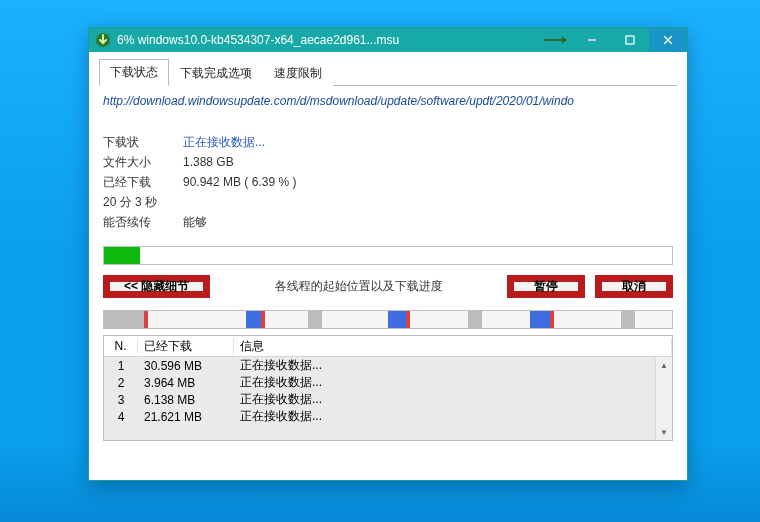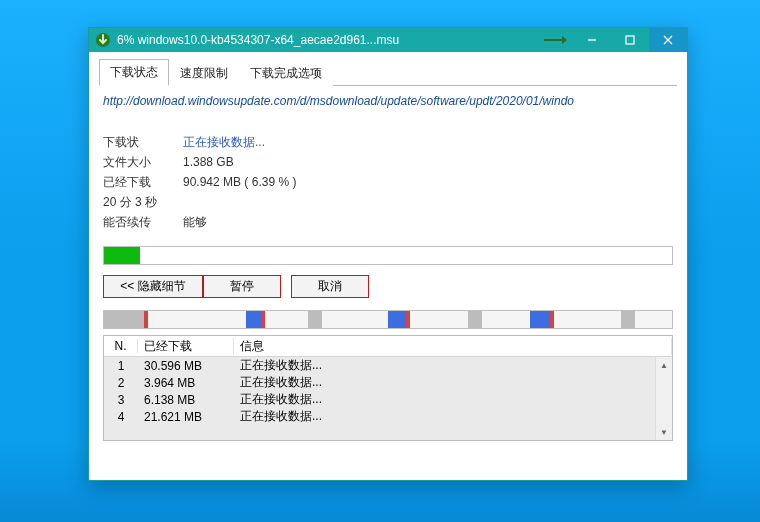--- a/index.html
+++ b/index.html
@@ -21,21 +21,21 @@
   .content{padding:8px 14px 0 14px;}
   .url{color:#174a9a;font-size:12px;white-space:nowrap;overflow:hidden;font-style:italic;}
   .info-table{margin-top:24px;}
   .info-row{display:flex;line-height:20px;}
   .info-label{width:80px;color:#333;}
   .info-val{color:#333;}
   .info-val.blue{color:#2b57c7;}
   .progress-outer{margin:14px 14px 0 14px;height:17px;border:1px solid #bfbfbf;background:#fff;position:relative;}
   .progress-inner{position:absolute;left:0;top:0;bottom:0;background:#0dba0d;}
   .btnrow{display:flex;align-items:center;margin:10px 14px 0 14px;}
-  .btn{height:23px;border:1px solid #b91c1c;background:#f3f3f3;font-size:12px;display:flex;align-items:center;justify-content:center;padding:0 14px;min-width:78px;box-sizing:border-box;}
+  .btn{height:23px;border:7px solid #b91c1c;background:#f3f3f3;font-size:12px;display:flex;align-items:center;justify-content:center;padding:0 14px;min-width:78px;box-sizing:border-box;font-weight:bold;}
   .btn.small{min-width:100px;}
   .centertext{flex:1;text-align:center;color:#333;}
   .segbar{margin:12px 14px 0 14px;height:17px;border:1px solid #bfbfbf;background:#f5f5f5;position:relative;}
   .seg{position:absolute;top:0;bottom:0;}
   .seg.gray{background:#bcbcbc;}
   .seg.blue{background:#3d6de0;}
   .seg.red{background:#d84242;}
   .threads{margin:6px 14px 0 14px;border:1px solid #bcbcbc;height:104px;display:flex;flex-direction:column;}
   .th-head{display:flex;background:#fff;border-bottom:1px solid #d6d6d6;height:20px;align-items:center;font-size:12px;}
   .th-head .col{border-right:1px solid #e2e2e2;padding:0 6px;box-sizing:border-box;}
@@ -83,22 +83,22 @@
             <svg width="10" height="10">
               <line x1="1" y1="1" x2="9" y2="9" stroke="#fff" stroke-width="1.3"></line>
               <line x1="9" y1="1" x2="1" y2="9" stroke="#fff" stroke-width="1.3"></line>
             </svg>
           </div>
       </div>
     </div>
 
     <div class="tabs">
       <div class="tab active">下载状态</div>
+      <div class="tab">下载完成选项</div>
       <div class="tab">速度限制</div>
-      <div class="tab">下载完成选项</div>
     </div>
 
     <div class="content">
       <div class="url">http://download.windowsupdate.com/d/msdownload/update/software/updt/2020/01/windo</div>
       <div class="info-table">
         <div class="info-row">
             <div class="info-label">下载状</div>
             <div class="info-val blue">正在接收数据...</div>
           </div>
         <div class="info-row">
@@ -118,20 +118,21 @@
           </div>
       </div>
     </div>
 
     <div class="progress-outer">
       <div class="progress-inner" id="prog" style="width: 6.39%;"></div>
     </div>
 
     <div class="btnrow">
       <div class="btn small">&lt;&lt;  隐藏细节</div>
+      <div class="centertext">各线程的起始位置以及下载进度</div>
       <div class="btn">暂停</div>
       <div style="width:10px"></div>
       <div class="btn">取消</div>
     </div>
 
     <div class="segbar" id="segbar">
         <div class="seg gray" style="left: 0%; width: 7%;"></div>
         <div class="seg red" style="left: 7%; width: 0.7%;"></div>
         <div class="seg blue" style="left: 25%; width: 2.7%;"></div>
         <div class="seg red" style="left: 27.7%; width: 0.7%;"></div>

